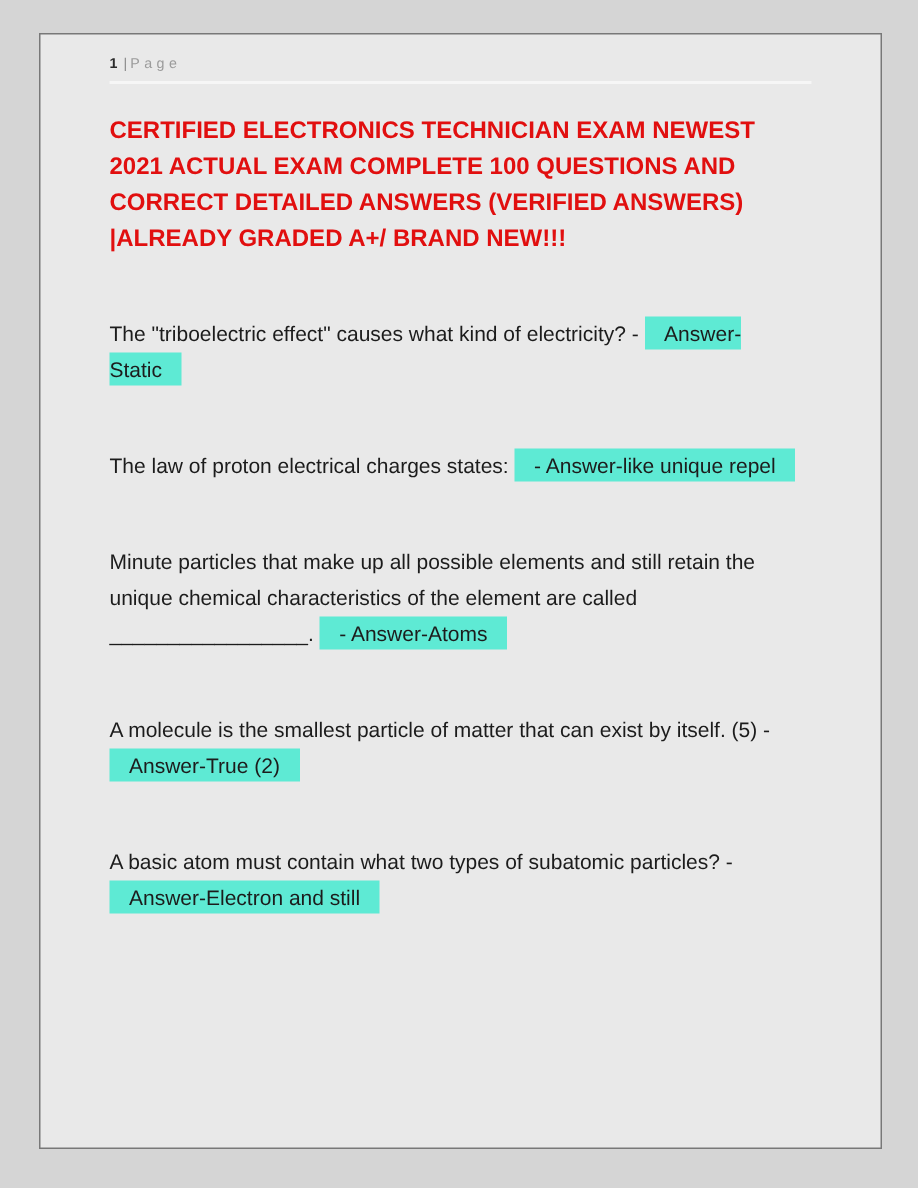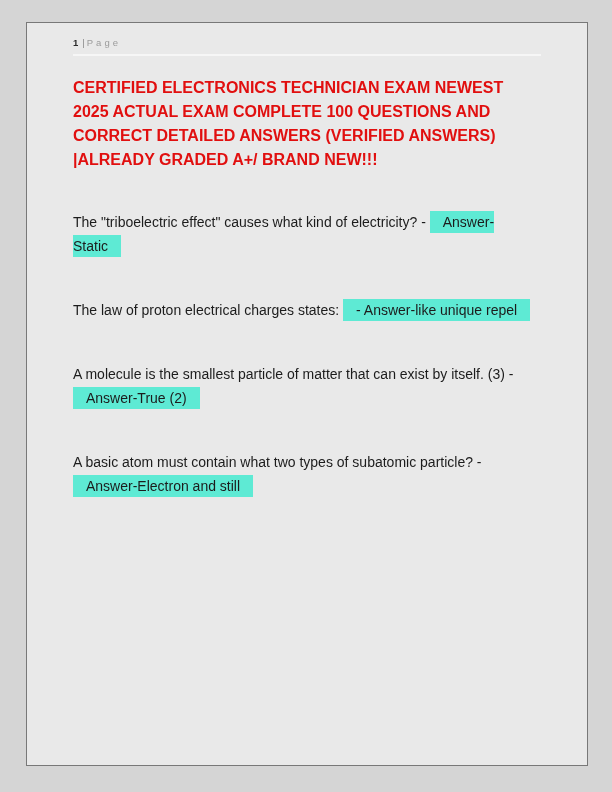--- a/index.html
+++ b/index.html
@@ -68,24 +68,25 @@
 <body>
 
 <div class="canvas">
   <div class="page">
     <div class="page-inner">
 
       <div class="doc-header">
         <span class="pagenum">1</span><span class="sep">|</span><span class="pagelabel">Page</span>
       </div>
 
-      <h1 class="doc-title">CERTIFIED ELECTRONICS TECHNICIAN EXAM NEWEST 2025 ACTUAL EXAM COMPLETE 100 QUESTIONS AND CORRECT DETAILED ANSWERS (VERIFIED ANSWERS) |ALREADY GRADED A+/ BRAND NEW!!!</h1>
+      <h1 class="doc-title">CERTIFIED ELECTRONICS TECHNICIAN EXAM NEWEST 2021 ACTUAL EXAM COMPLETE 100 QUESTIONS AND CORRECT DETAILED ANSWERS (VERIFIED ANSWERS) |ALREADY GRADED A+/ BRAND NEW!!!</h1>
 
       <div>
           <p class="qa"><span>The "triboelectric effect" causes what kind of electricity? - </span><span class="hl">Answer-Static</span></p>
           <p class="qa"><span>The law of proton electrical charges states: </span><span class="hl">- Answer-like unique repel</span></p>
-          <p class="qa"><span>A molecule is the smallest particle of matter that can exist by itself. (3) - </span><span class="hl">Answer-True (2)</span></p>
-          <p class="qa"><span>A basic atom must contain what two types of subatomic particle? - </span><span class="hl">Answer-Electron and still</span></p>
+          <p class="qa"><span>Minute particles that make up all possible elements and still retain the unique chemical characteristics of the element are called _________________. </span><span class="hl">- Answer-Atoms</span></p>
+          <p class="qa"><span>A molecule is the smallest particle of matter that can exist by itself. (5) - </span><span class="hl">Answer-True (2)</span></p>
+          <p class="qa"><span>A basic atom must contain what two types of subatomic particles? - </span><span class="hl">Answer-Electron and still</span></p>
         </div>
 
     </div>
   </div>
 </div>
 
 </body></html>

